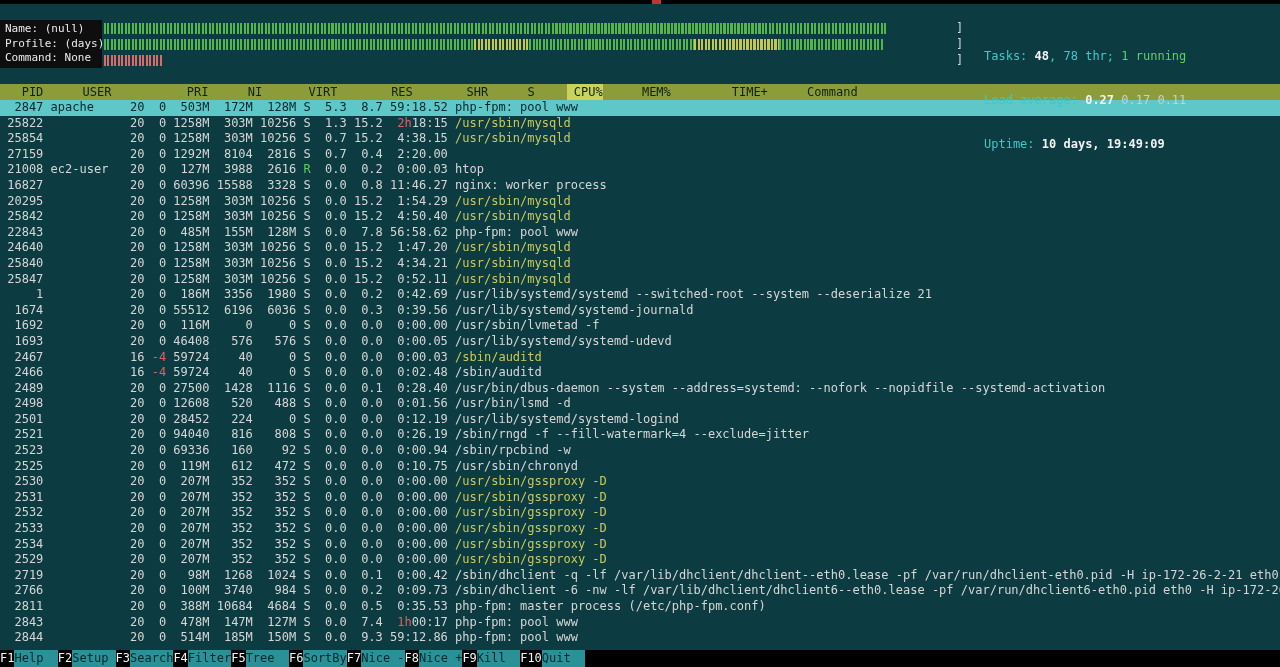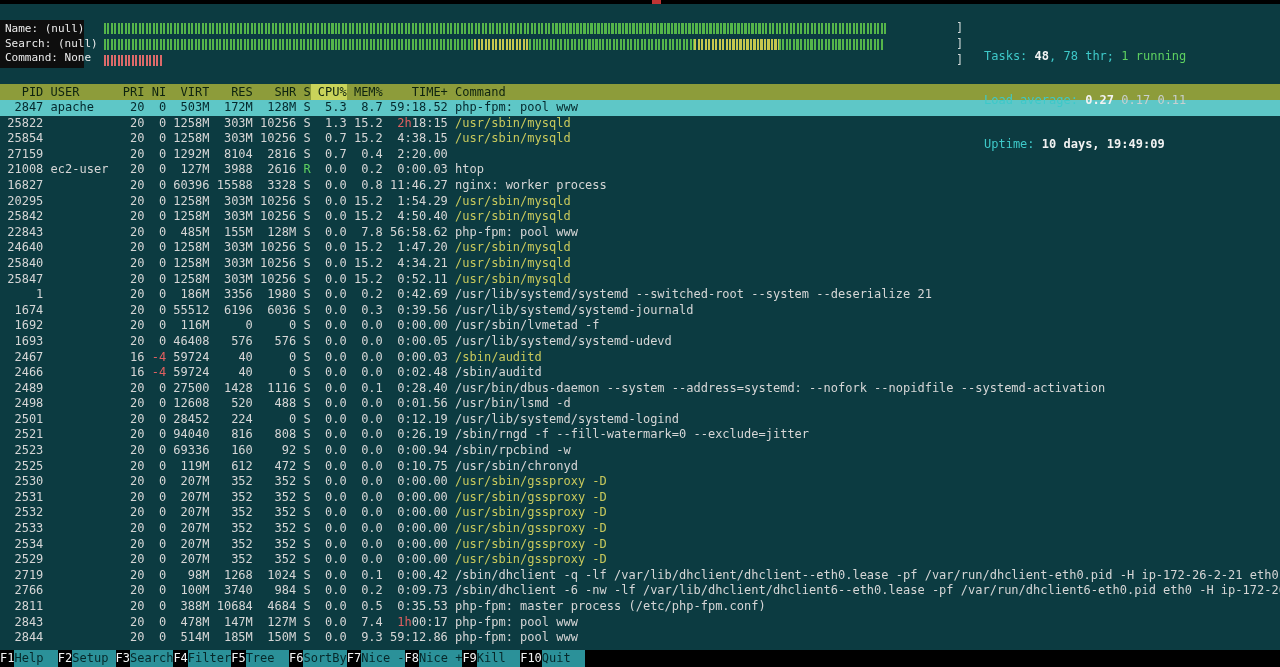--- a/index.html
+++ b/index.html
@@ -11,21 +11,21 @@
   }
   .screen{position:relative;width:1280px;height:667px;background:#0c3b41;}
 
   
   .top-strip{position:absolute;top:0;left:0;width:1280px;height:4px;background:#000;}
   .red-tick{position:absolute;left:652px;top:0;width:9px;height:4px;background:#c03434;}
 
   
   .header-panel{position:absolute;top:4px;left:0;width:1280px;height:80px;}
   .osd-box{
-    position:absolute;left:0;top:16px;width:84px;height:48px;box-sizing:border-box;
+    position:absolute;left:0;top:16px;width:102px;height:48px;box-sizing:border-box;
     background:#0e0e0e;padding:2px 5px;font-size:11px;line-height:14.5px;color:#ebebeb;z-index:5;
     white-space:nowrap;
   }
   .meters{position:absolute;left:104px;top:16px;z-index:1;}
   .meter-line{display:flex;align-items:center;height:16px;width:868px;white-space:pre;}
   .bars{display:flex;height:11px;width:852px;overflow:hidden;}
   .seg{height:11px;flex:0 0 auto;}
   .seg.green{background:repeating-linear-gradient(90deg,#55b54a 0px,#55b54a 2px,rgba(0,0,0,0) 2px,rgba(0,0,0,0) 3.5px);}
   .seg.yellow{background:repeating-linear-gradient(90deg,#c6c64e 0px,#c6c64e 2px,rgba(0,0,0,0) 2px,rgba(0,0,0,0) 3.5px);}
   .seg.red{background:repeating-linear-gradient(90deg,#dd6a6a 0px,#dd6a6a 2px,rgba(0,0,0,0) 2px,rgba(0,0,0,0) 3.5px);}
@@ -33,21 +33,21 @@
   .stats{position:absolute;left:984px;top:16px;white-space:pre;z-index:2;}
   .stats .line{height:16px;line-height:16px;}
   .label-cyan{color:#3ec9c9;}
   .val-white{color:#f2f2f2;font-weight:bold;}
   .val-dim{color:#c8cfcf;}
   .val-green{color:#5ed160;}
 
   
   .table-header{
     position:absolute;top:84px;left:0;width:1280px;height:16px;line-height:16px;
-    background:#8d9c3a;color:#0e2310;display:flex;white-space:pre;
+    background:#8d9c3a;color:#0e2310;display:flex;white-space:pre;gap:32px;
   }
   .table-header .cell.hl{background:#c9d35a;}
   .rows{position:absolute;top:100px;left:0;width:1280px;height:548px;overflow:hidden;}
   .row{display:flex;height:15.6px;line-height:15.6px;white-space:pre;}
   .cell{display:inline-block;overflow:hidden;flex:0 0 auto;}
   .c-pid{width:6ch;text-align:right;}
   .c-user{width:9ch;margin-left:1ch;text-align:left;}
   .c-pri{width:4ch;text-align:right;}
   .c-ni{width:3ch;text-align:right;}
   .c-virt{width:6ch;text-align:right;}
@@ -90,21 +90,21 @@
       <div class="meter-line">
         <span class="bars"><span class="seg green" style="width: 370px;"></span><span class="seg yellow" style="width: 55px;"></span><span class="seg green" style="width: 165px;"></span><span class="seg yellow" style="width: 85px;"></span><span class="seg green" style="width: 105px;"></span></span><span class="bracket">]</span>
       </div>
       <div class="meter-line">
         <span class="bars"><span class="seg red" style="width: 58px;"></span></span><span class="bracket">]</span>
       </div>
     </div>
 
     <div class="osd-box">
       <div>Name: (null)</div>
-      <div>Search: (null)</div>
+      <div>Profile: (days)</div>
       <div>Command: None</div>
     </div>
 
     <div class="stats">
       <div class="line"><span class="label-cyan">Tasks: </span><span class="val-white">48</span><span class="label-cyan">, </span><span class="label-cyan">78 thr; </span><span class="val-green">1 running</span></div>
       <div class="line"><span class="label-cyan">Load average: </span><span class="val-white">0.27 </span><span class="val-dim">0.17 </span><span class="val-dim">0.11</span></div>
       <div class="line"><span class="label-cyan">Uptime: </span><span class="val-white">10 days, 19:49:09</span></div>
     </div>
 
   </div>
@@ -423,21 +423,21 @@
       <span class="cell c-user"></span>
       <span class="cell c-pri">20</span>
       <span class="cell c-ni">0</span>
       <span class="cell c-virt">94040</span>
       <span class="cell c-res">816</span>
       <span class="cell c-shr">808</span>
       <span class="cell c-s">S</span>
       <span class="cell c-cpu">0.0</span>
       <span class="cell c-mem">0.0</span>
       <span class="cell c-time"><span class="tpre red"></span><span class="tmain">0:26.19</span></span>
-      <span class="cell c-cmd">/sbin/rngd -f --fill-watermark=0 --exclude=jitter</span>
+      <span class="cell c-cmd">/sbin/rngd -f --fill-watermark=4 --exclude=jitter</span>
     </div>
       <div class="row">
       <span class="cell c-pid">2523</span>
       <span class="cell c-user"></span>
       <span class="cell c-pri">20</span>
       <span class="cell c-ni">0</span>
       <span class="cell c-virt">69336</span>
       <span class="cell c-res">160</span>
       <span class="cell c-shr">92</span>
       <span class="cell c-s">S</span>

